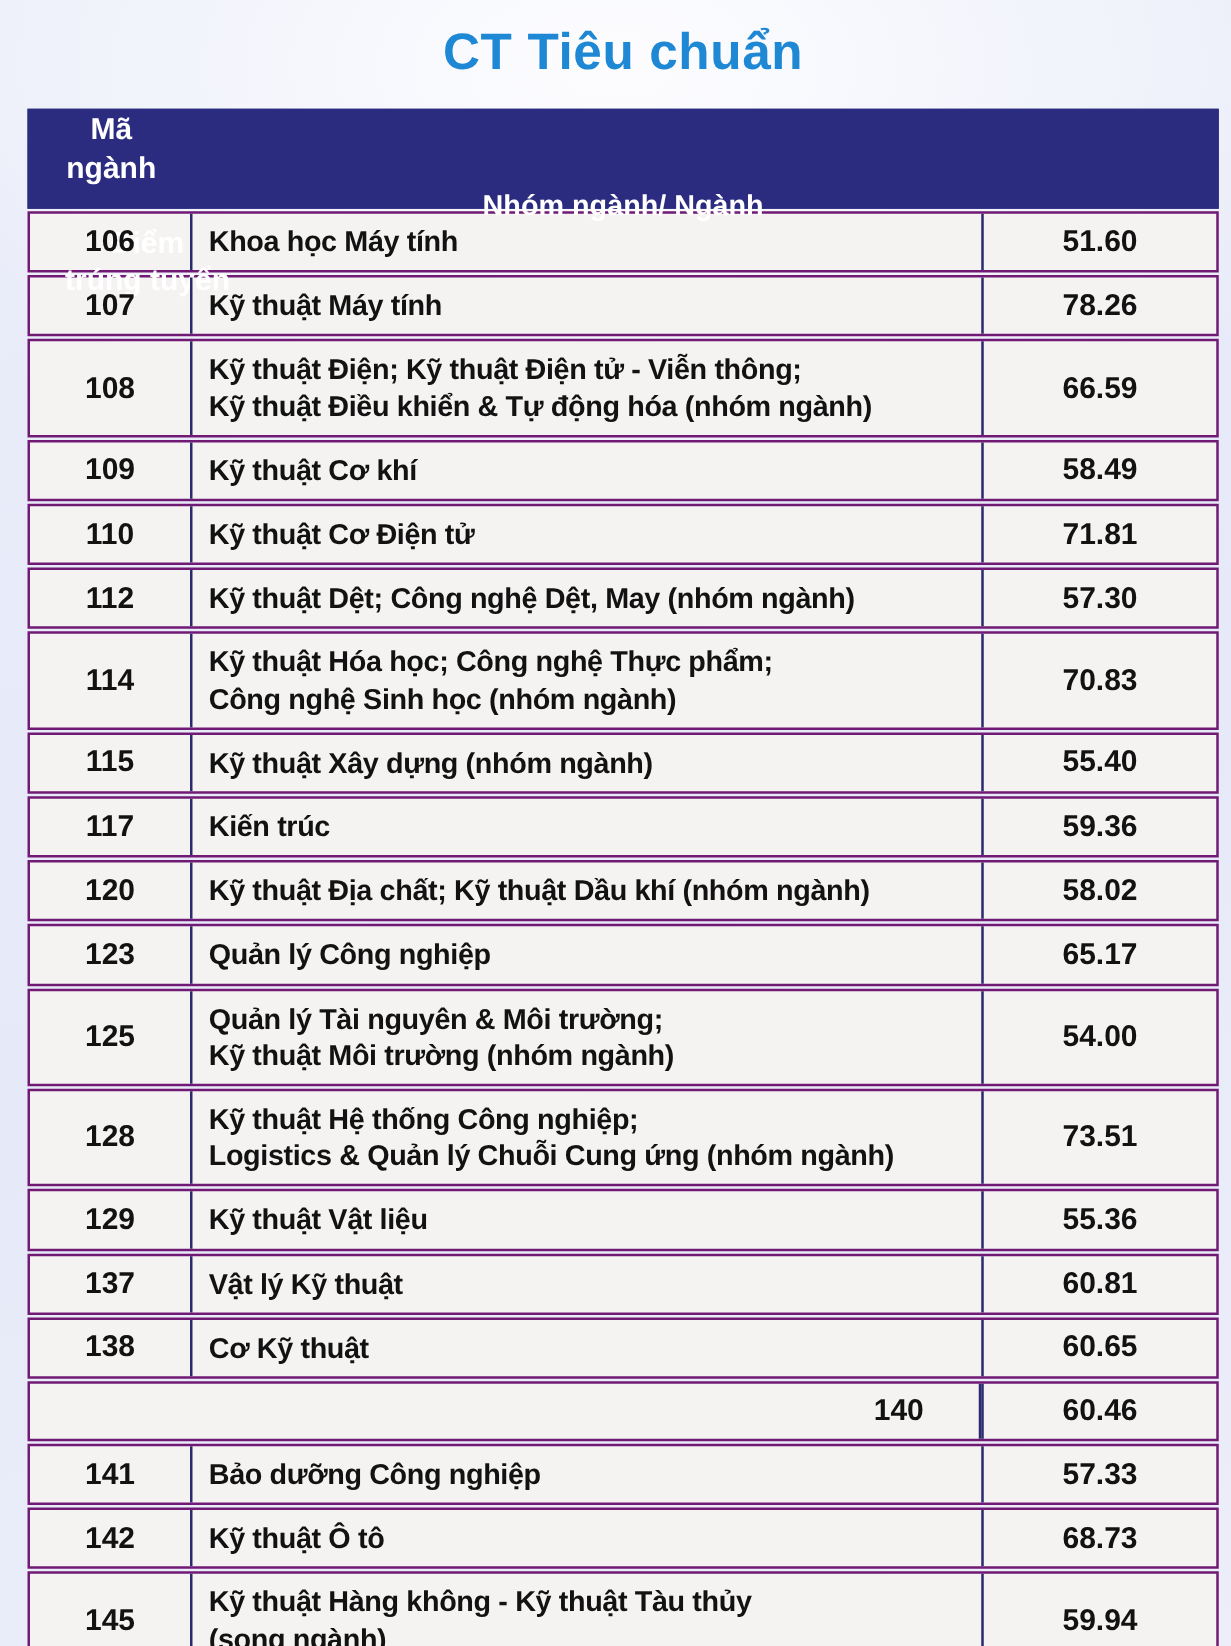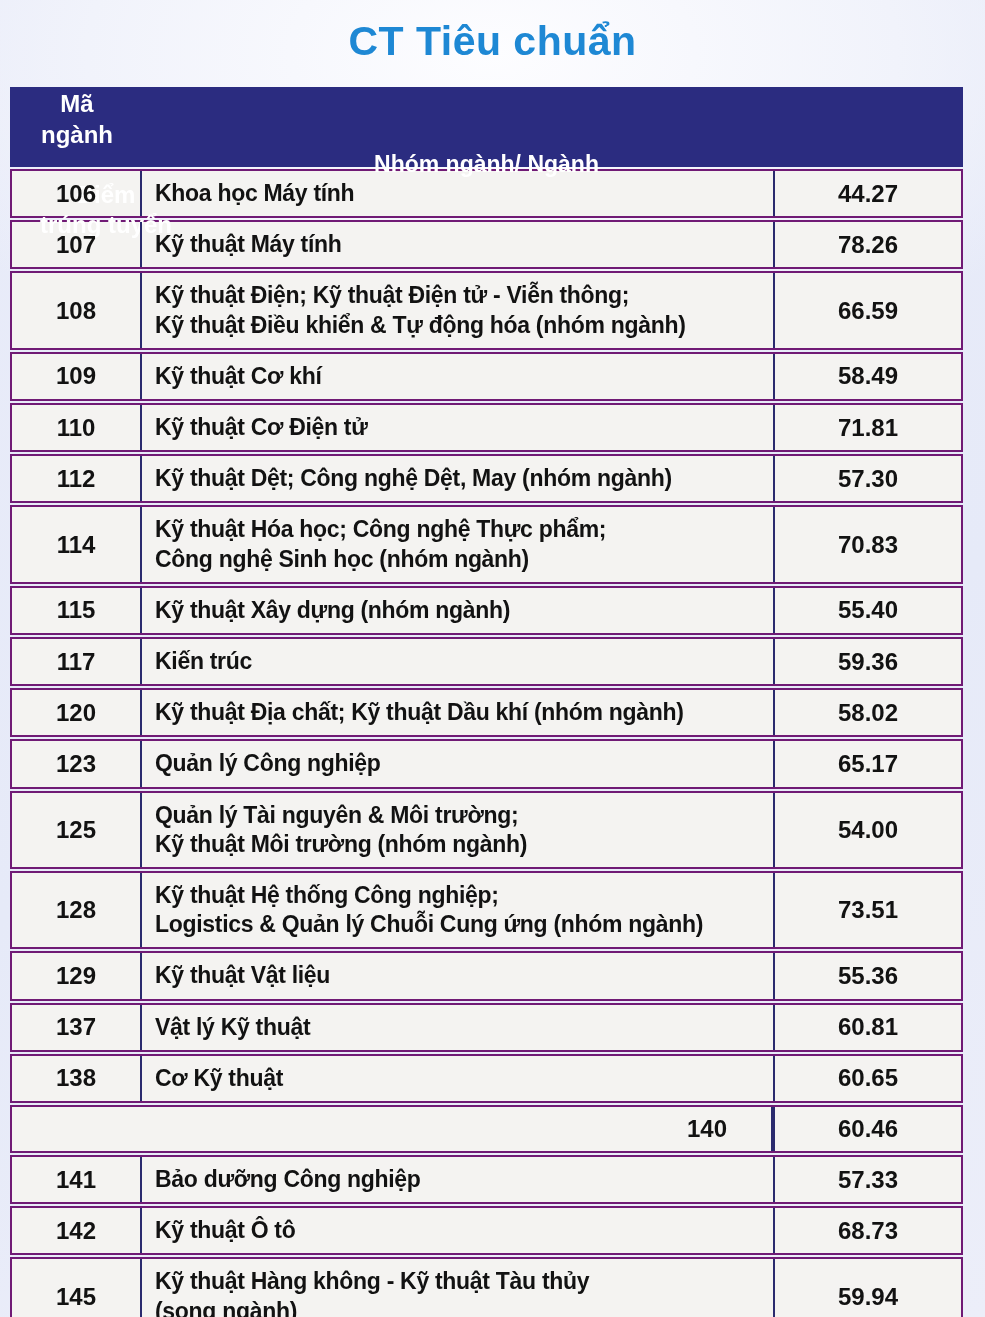--- a/index.html
+++ b/index.html
@@ -9,21 +9,21 @@
     overflow: hidden;
   }
   body {
     font-family: "Liberation Sans", "DejaVu Sans", sans-serif;
     font-weight: bold;
     color: #121212;
     background:
       radial-gradient(ellipse 900px 500px at 50% 4%, #fdfdff 0%, #f1f3fb 45%, rgba(241,243,251,0) 70%),
       linear-gradient(160deg, #e9ecf9 0%, #e6eaf8 55%, #eceef9 100%);
   }
-  .page { width: 985px; height: 1317px; padding-top: 18px; }
+  .page { width: 985px; height: 1317px; padding-top: 18px; padding-left: 12px; }
 
   .title {
     text-align: center;
     font-size: 41px;
     font-weight: bold;
     color: #1e88d4;
     letter-spacing: 0.5px;
     margin-bottom: 22px;
   }
 
@@ -68,21 +68,21 @@
       <div class="cell c-code">Mã
 ngành</div>
       <div class="cell c-name">Nhóm ngành/ Ngành</div>
       <div class="cell c-score">Điểm
 trúng tuyển</div>
     </div>
     <div id="rows">
   <div class="row">
     <div class="cell c-code">106</div>
     <div class="cell c-name">Khoa học Máy tính</div>
-    <div class="cell c-score">44.27</div>
+    <div class="cell c-score">51.60</div>
   </div>
 
   <div class="row">
     <div class="cell c-code">107</div>
     <div class="cell c-name">Kỹ thuật Máy tính</div>
     <div class="cell c-score">78.26</div>
   </div>
 
   <div class="row">
     <div class="cell c-code">108</div>

